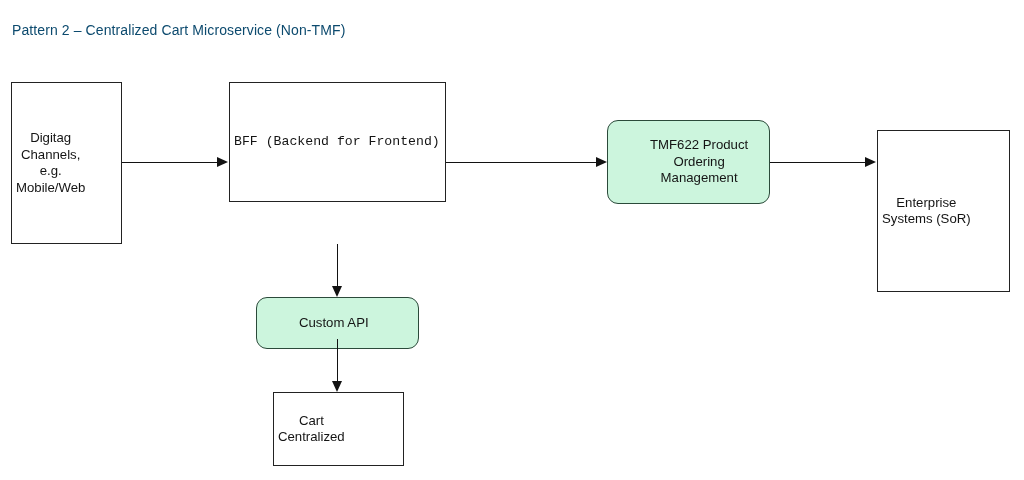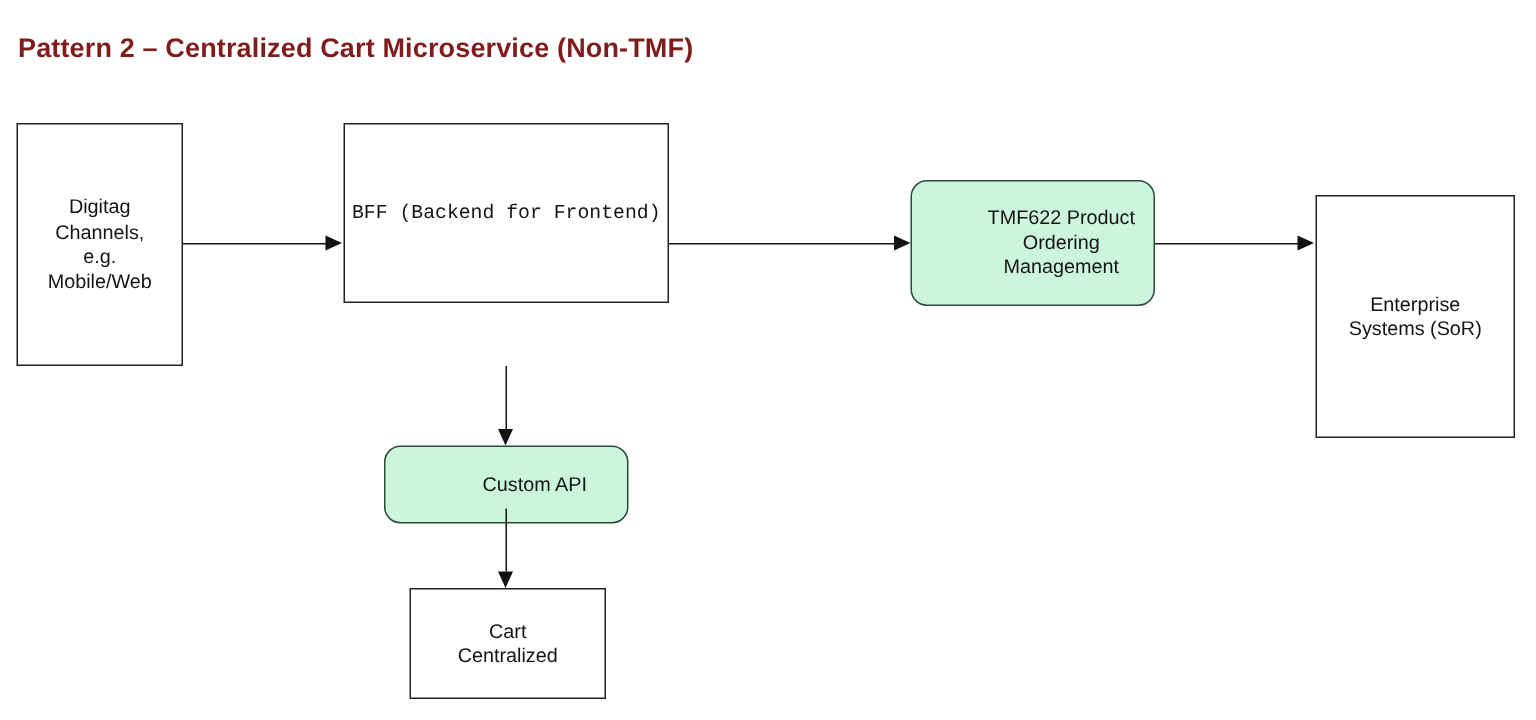--- a/index.html
+++ b/index.html
@@ -13,33 +13,32 @@
     position: relative;
     overflow: hidden;
     font-family: "Liberation Sans", sans-serif;
     color: #1a1a1a;
   }
 
   #diagram-title {
     position: absolute;
     left: 12px;
     top: 22px;
-    font-size: 18px;
-    font-weight: bold;
-    color: #7f1d1d;
+    font-size: 14px;
+    font-weight: normal;
+    color: #0c4a6e;
     letter-spacing: 0.1px;
     white-space: nowrap;
   }
 
   .node {
     position: absolute;
     box-sizing: border-box;
     display: flex;
     align-items: center;
-    justify-content: center;
     text-align: center;
     font-size: 13.2px;
     line-height: 16.5px;
     color: #141414;
     background: #ffffff;
     border: 1.6px solid #222222;
   }
   .node-label {
     display: block;
     white-space: pre-line;

